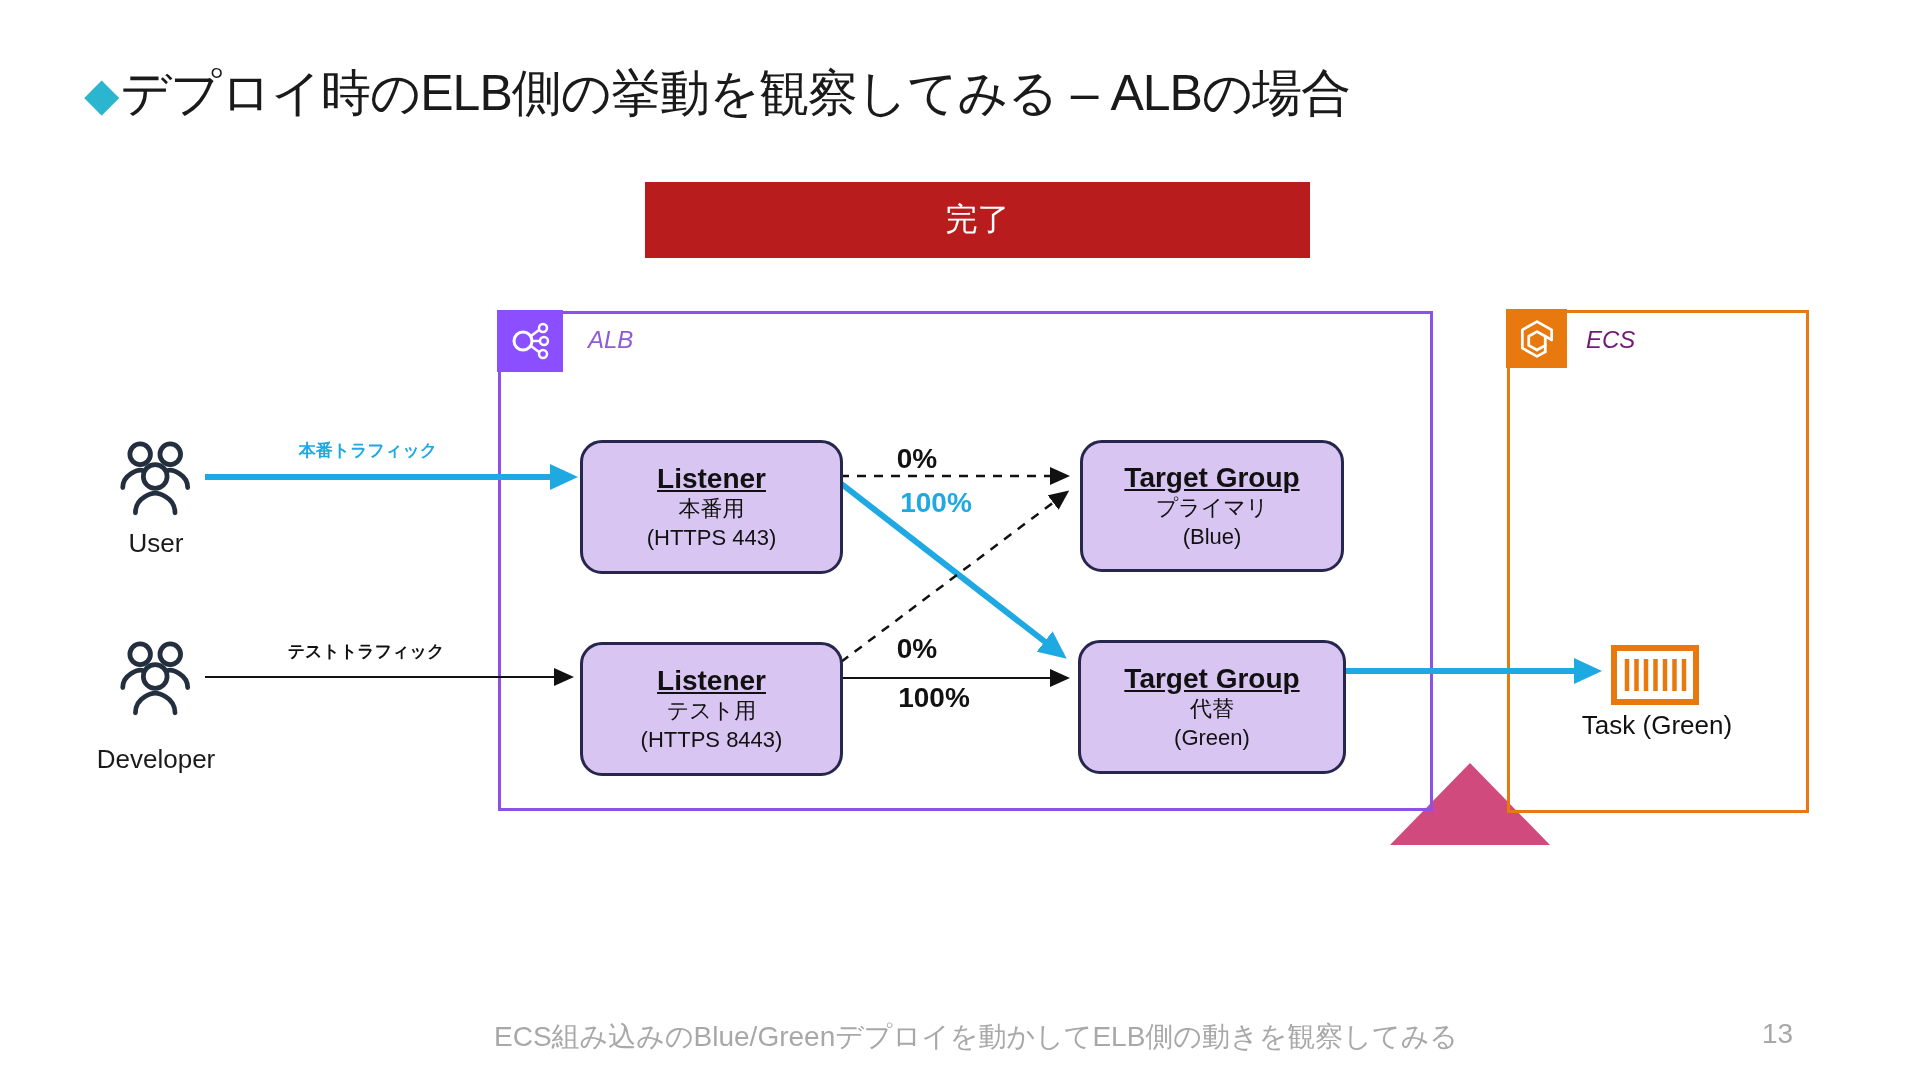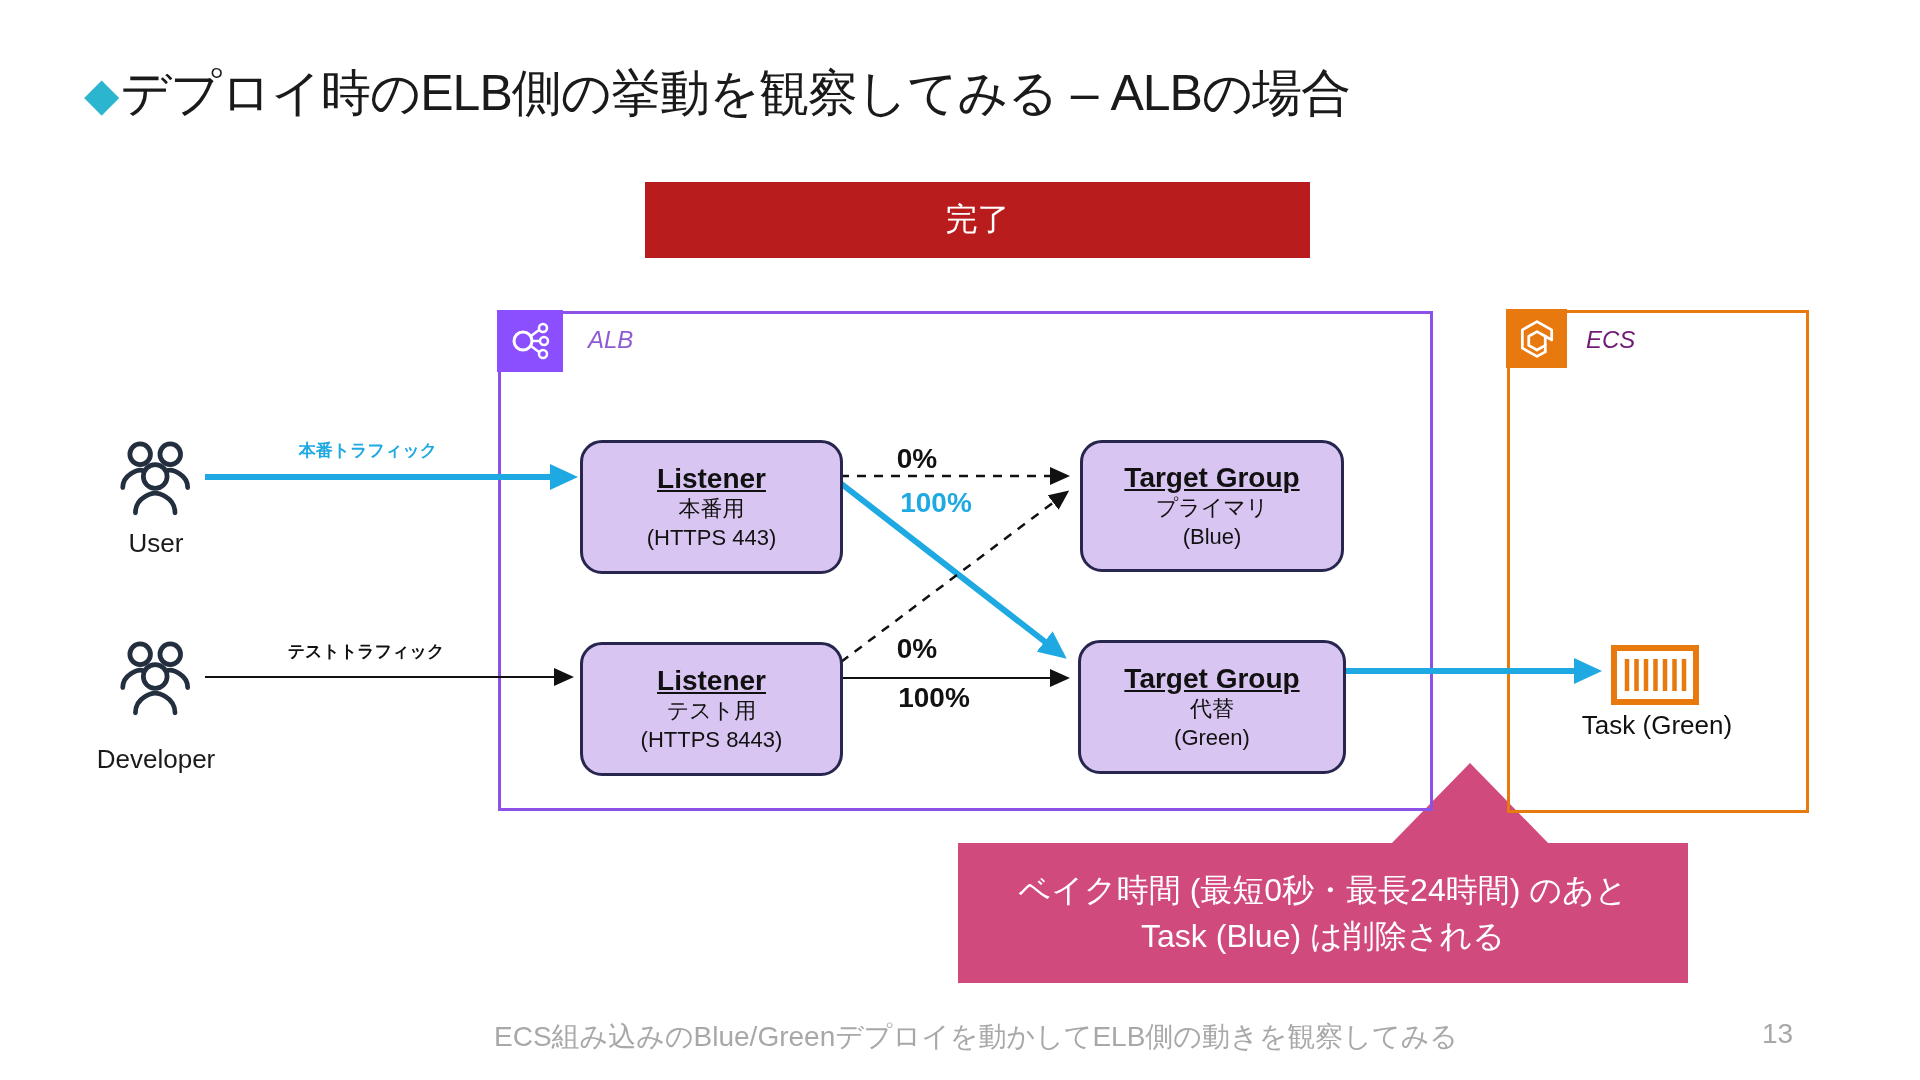--- a/index.html
+++ b/index.html
@@ -61,24 +61,20 @@
   .pagenum{left:1762px;top:1018px;font-size:28px;color:#A8A8A8;}
 
   svg.layer{left:0;top:0;pointer-events:none;}
 </style>
 </head>
 <body>
 
 <div class="slide">
 
   <div class="abs callout-pointer"></div>
-  <div class="abs callout-box">
-    <div>ベイク時間 (最短0秒・最長24時間) のあと</div>
-    <div>Task (Blue) は削除される</div>
-  </div>
 
   <div class="abs group-alb"></div>
   <div class="abs group-ecs"></div>
 
   <div class="abs gicon gicon-alb">
     <svg width="48" height="48" viewBox="0 0 48 48">
       <circle cx="17" cy="24" r="9" fill="none" stroke="#fff" stroke-width="3"></circle>
       <line x1="25" y1="19" x2="33" y2="13" stroke="#fff" stroke-width="2.5"></line>
       <line x1="26" y1="24" x2="34" y2="24" stroke="#fff" stroke-width="2.5"></line>
       <line x1="25" y1="29" x2="33" y2="35" stroke="#fff" stroke-width="2.5"></line>

